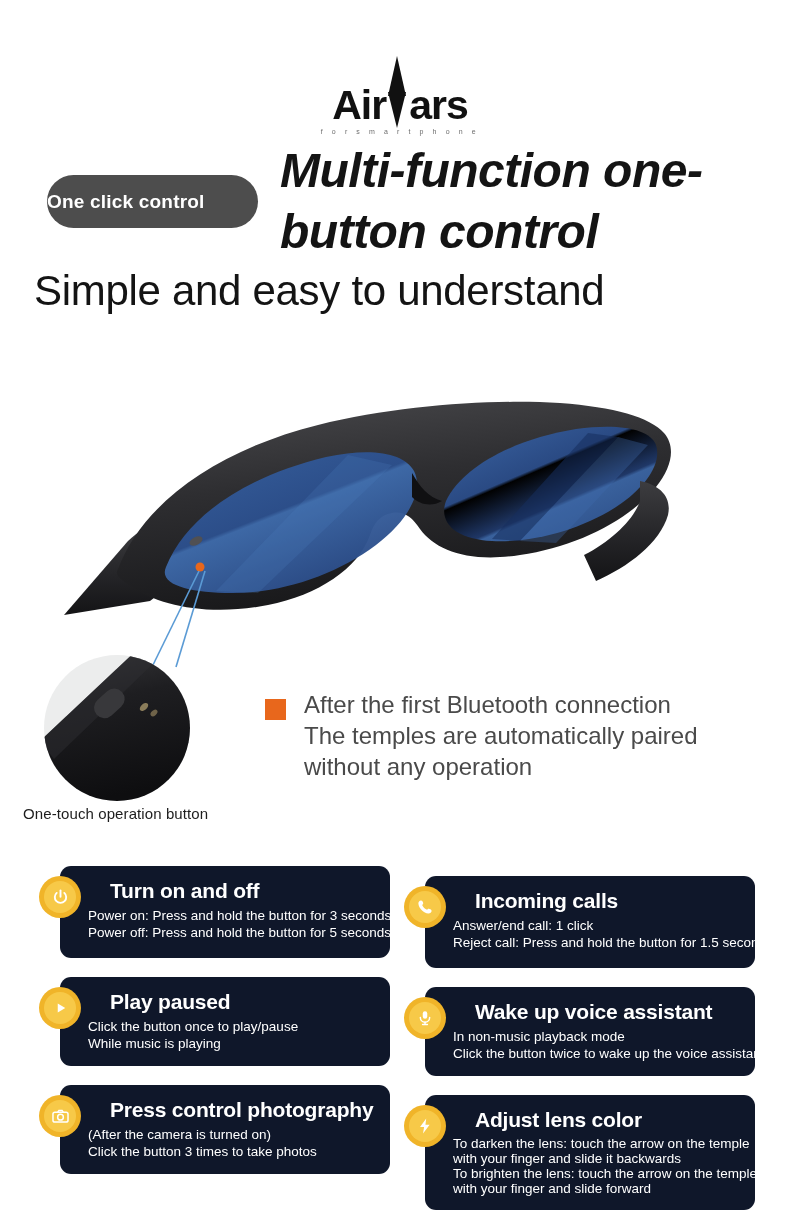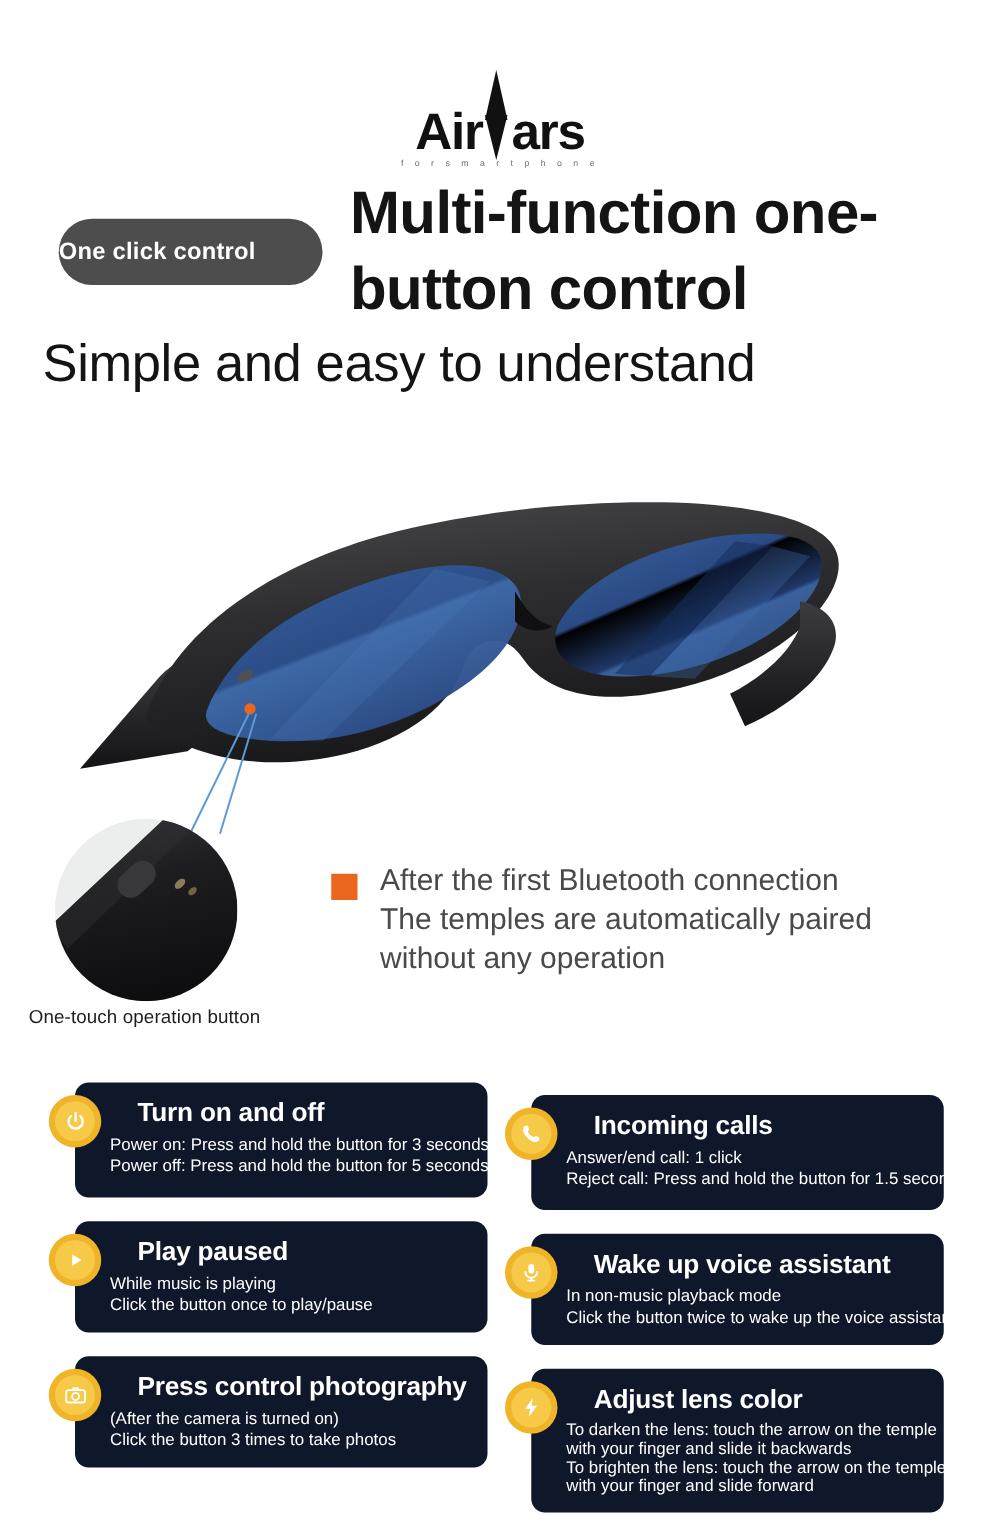--- a/index.html
+++ b/index.html
@@ -45,21 +45,21 @@
   .pill {
     position: absolute; left: 47px; top: 175px;
     width: 211px; height: 53px; border-radius: 27px;
     background: #4d4d4d; color: #fff;
     display: flex; align-items: center; 
     font-size: 19px; font-weight: 700; letter-spacing: 0.2px;
   }
   .headline {
     position: absolute; left: 280px; top: 140px; width: 500px;
     font-size: 48px; font-weight: 700; line-height: 1.28;
-    color: #141414; letter-spacing: -0.5px;
+    color: #141414; letter-spacing: -0.5px; font-style: italic;
   }
   .subhead {
     position: absolute; left: 34px; top: 266px; width: 740px;
     font-size: 42px; font-weight: 400; color: #141414;
     line-height: 1.2; letter-spacing: -0.3px;
   }
 
   
   .product { position: absolute; left: 0; top: 355px; width: 800px; height: 320px; }
   .product svg { display: block; }
@@ -251,22 +251,22 @@
       <div class="card h-std">
         <div class="icon">
           <div class="inner">
             <svg width="18" height="18" viewBox="0 0 24 24">
               <polygon points="9,6 19,12 9,18" fill="#ffffff"></polygon>
             </svg>
           </div>
         </div>
         <div class="card-title">Play paused</div>
         <div class="card-body">
+          <div>Click the button once to play/pause</div>
           <div>While music is playing</div>
-          <div>Click the button once to play/pause</div>
         </div>
       </div>
 
       <div class="card h-std">
         <div class="icon">
           <div class="inner">
             <svg width="19" height="19" viewBox="0 0 24 24" fill="none" stroke="#ffffff" stroke-width="1.9">
               <rect x="2.5" y="6.5" width="19" height="12.5" rx="2.4"></rect>
               <circle cx="12" cy="12.8" r="3.6"></circle>
               <path d="M8.5 6.5 L10 4.4 L14 4.4 L15.5 6.5"></path>

